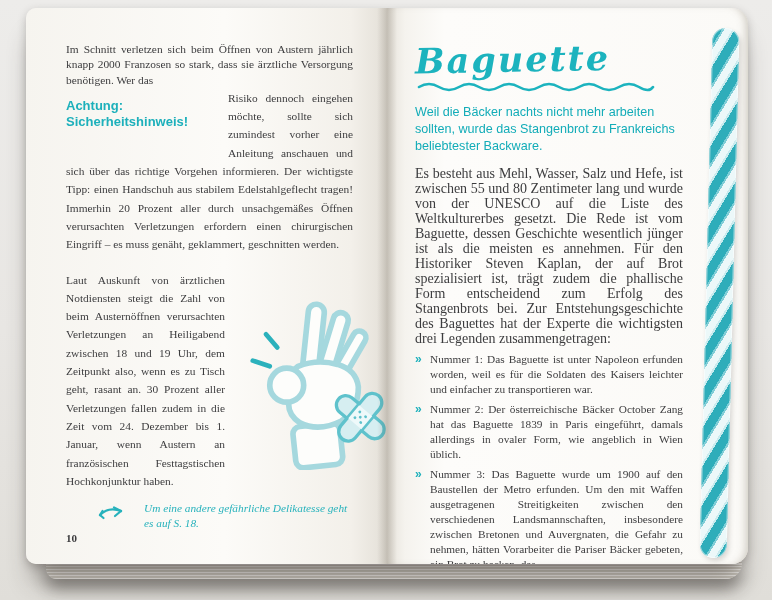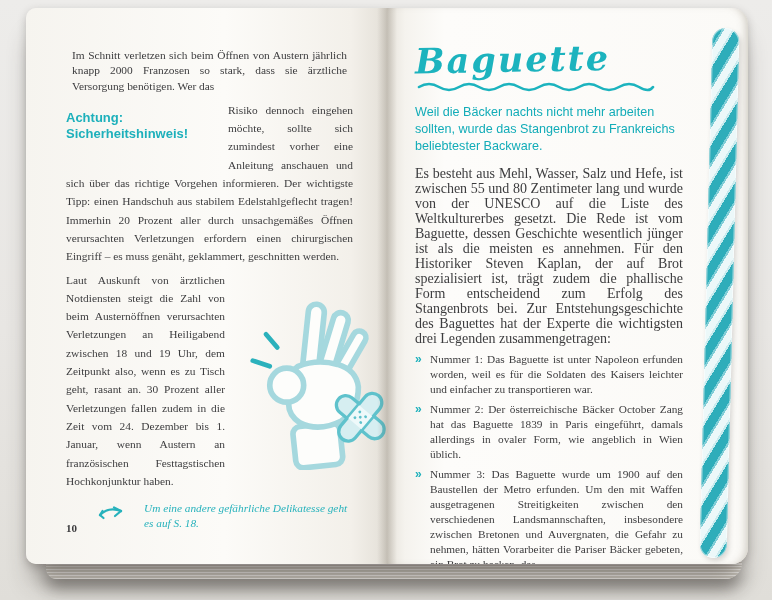--- a/index.html
+++ b/index.html
@@ -33,36 +33,36 @@
     box-shadow:inset -7px 0 9px -5px rgba(120,110,90,.35);
   }
   .spine{
     position:absolute;left:calc(50% - 10px);width:20px;top:0;bottom:0;pointer-events:none;
     background:linear-gradient(to right,rgba(80,70,55,0) 0%,rgba(80,70,55,.16) 40%,rgba(80,70,55,.22) 52%,rgba(80,70,55,0) 100%);
   }
   .body{
     font:11.4px/15.3px "Liberation Serif", serif;color:#3c3c3e;
     text-align:justify;hyphens:auto;-webkit-hyphens:auto;
   }
-  .para1a{margin:6px;font-family:Liberation Serif, serif;}
+  .para1a{margin:0;font-family:Liberation Serif, serif;}
   .flow{text-align:justify;margin:0;}
-  .flow2{text-align:justify;margin-top:5px;}
+  .flow2{text-align:justify;margin-top:17px;}
   .callout{
     float:left;width:152px;height:48px;margin:10px 10px 2px 0;
     font-family:"Liberation Sans", sans-serif;font-weight:700;
     font-size:13px;line-height:16.5px;color:#1db0bb;text-align:left;
   }
   .hand-float{float:right;width:122px;height:198px;margin:2px 0 2px 6px;overflow:visible;}
   .hand-float svg{width:168px;height:198px;display:block;}
   .crossref{clear:both;display:flex;gap:20px;margin:12px 0 0 32px;align-items:flex-start;}
   .crossref svg{flex:0 0 auto;margin-top:3px;}
   .crossref-text{
     font:italic 11.3px/15px "Liberation Serif", serif;color:#27b2bc;text-align:left;max-width:225px;
   }
-  .pagenum{position:absolute;left:40px;bottom:30px;font:700 11px/11px "Liberation Serif", serif;color:#3c3c3e;}
+  .pagenum{position:absolute;left:40px;bottom:20px;font:700 11px/11px "Liberation Serif", serif;color:#3c3c3e;}
   .title{
     margin:4px 0 0 0;font-family:"DejaVu Serif", serif;font-style:italic;font-weight:700;
     font-size:35px;line-height:38px;letter-spacing:2px;color:#1cb3be;transform:rotate(-1deg);
   }
   .wavy{display:block;margin:2px 0 0 2px;}
   .lead{
     margin:12px 0 0 0;font-family:"Liberation Sans", sans-serif;font-weight:400;
     font-size:12.6px;line-height:17px;color:#12acb8;text-align:left;max-width:268px;
   }
   .rbody{margin:11px 0 0 0;max-width:268px;font-size:14px;line-height:15px;}

